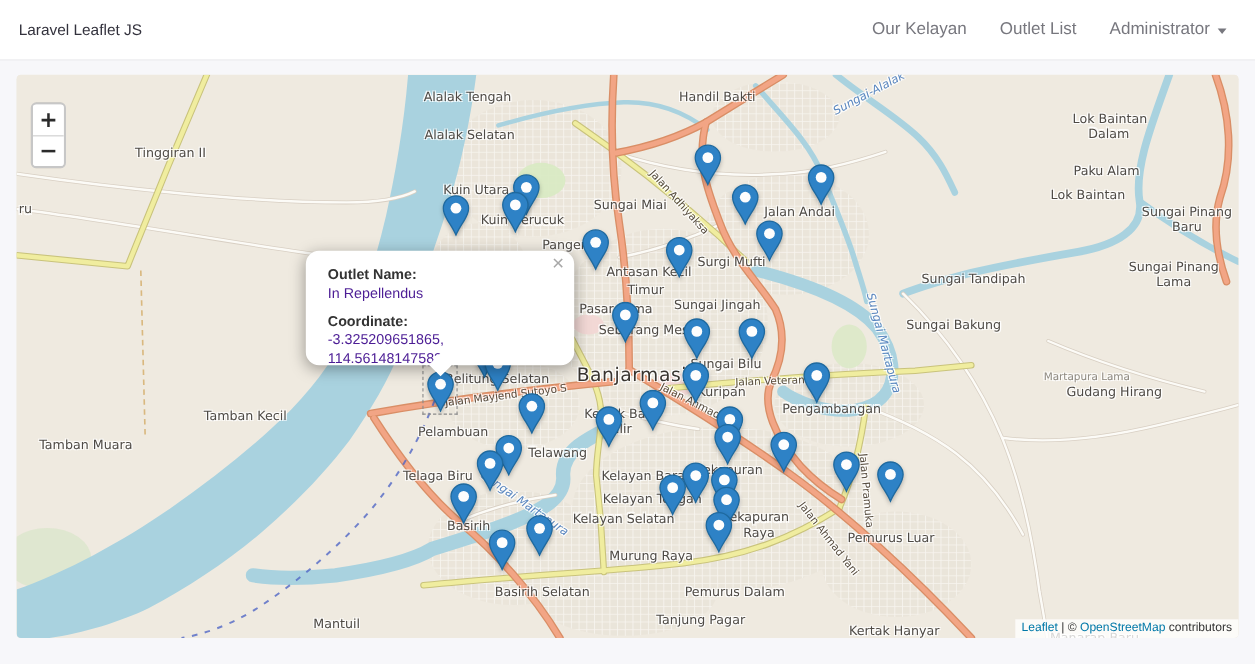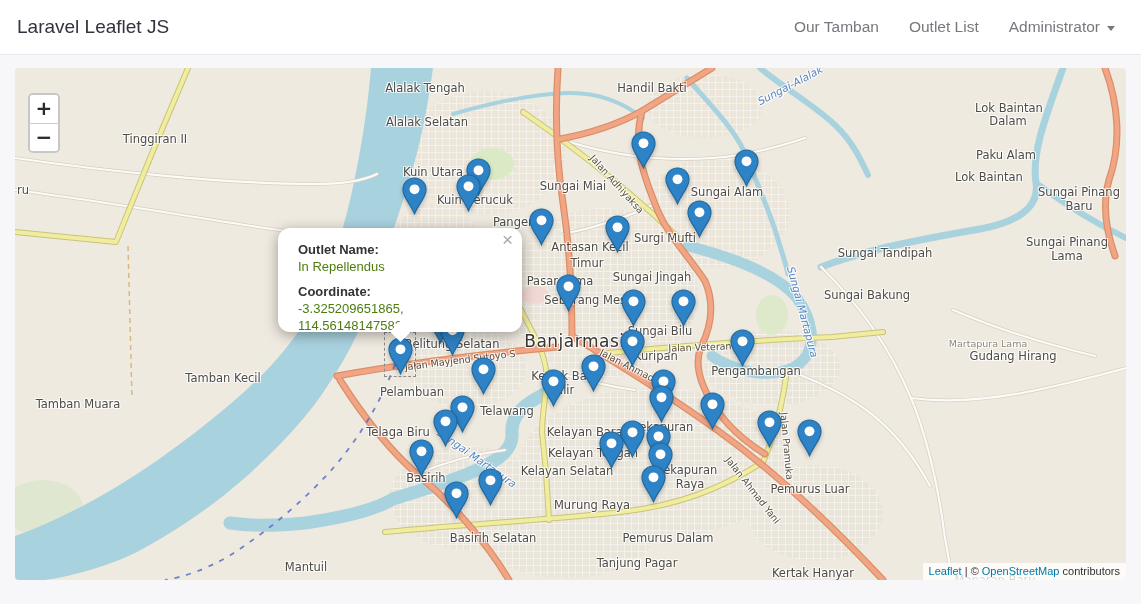--- a/index.html
+++ b/index.html
@@ -1,21 +1,21 @@
 <!DOCTYPE html>
 <html><head>
 <meta charset="utf-8">
 <style>
   * { margin:0; padding:0; box-sizing:border-box; }
   html,body { width:1141px; height:604px; background:#F7F7FA; font-family:"Liberation Sans", sans-serif; overflow:hidden; }
 
   
   .navbar { position:absolute; left:0; top:0; width:1141px; height:55px; background:#fff;
             border-bottom:1px solid #E8E8EC; display:flex; align-items:center; justify-content:space-between; z-index:50; }
-  .brand { font-size:19px; color:#33323D; padding-left:17px; cursor:pointer; }
+  .brand { font-size:14px; color:#33323D; padding-left:17px; cursor:pointer; }
   .nav-links { display:flex; align-items:center; gap:30px; padding-right:26px; }
   .nav-links a { font-size:15.5px; color:#77777E; text-decoration:none; cursor:pointer; display:flex; align-items:center; gap:7px; }
   .caret { width:0; height:0; border-left:4.5px solid transparent; border-right:4.5px solid transparent; border-top:5px solid #77777E; display:inline-block; margin-top:2px; }
 
   
   .map-card { position:absolute; left:15px; top:68px; width:1111px; height:512px; background:#EFEAE0;
               border-radius:4px; overflow:hidden; }
   .geo { position:absolute; left:0; top:0; }
 
   
@@ -34,42 +34,42 @@
   .focus-box { position:absolute; left:369px; top:264px; width:32px; height:45px;
                border:1px dashed #8a8a8a; z-index:11; }
 
   
   .popup { position:absolute; left:263px; top:160px; width:244px; height:104px; background:#fff;
            border-radius:12px; box-shadow:0 3px 14px rgba(0,0,0,.35); z-index:20;
            padding:13px 20px; color:#3C3C3C; font-size:13px; line-height:17px; }
   .popup::after { content:""; position:absolute; left:115px; bottom:-7px; width:15px; height:15px;
                   background:#fff; transform:rotate(45deg); }
   .p-title { font-weight:bold; color:#333; }
-  .p-val { margin-bottom:8px; color:#4d7c0f; }
+  .p-val { margin-bottom:8px; color:#4c1d95; }
   .p-close { position:absolute; top:3px; right:9px; font-size:19px; color:#A8A8A8; cursor:pointer; text-decoration:none; }
 
   
   .zoomctl { position:absolute; left:13px; top:25px; width:32px; border:2px solid rgba(0,0,0,.22);
              border-radius:5px; overflow:hidden; z-index:30; background:#fff; }
   .zoomctl a { display:block; width:100%; height:28px; background:#fff; color:#2b2b2b; text-align:center;
                font-size:20px; font-weight:bold; line-height:27px; text-decoration:none; cursor:pointer; font-family:"DejaVu Sans", sans-serif; }
   .zoomctl a.zout { border-top:1px solid #CCC; }
 
   
   .attrib { position:absolute; right:0; bottom:0; background:rgba(255,255,255,.78); padding:2px 6px 3px 6px;
             font-size:11px; color:#333; z-index:30; }
   .attrib a { color:#0078A8; text-decoration:none; cursor:pointer; }
 </style>
 </head>
 <body>
 
 <nav class="navbar">
   <div class="brand">Laravel Leaflet JS</div>
   <div class="nav-links">
-    <a>Our Tamban</a>
+    <a>Our Kelayan</a>
     <a>Outlet List</a>
     <a>
       <span>Administrator</span>
       <span class="caret"></span>
     </a>
   </div>
 </nav>
 
 <div class="map-card">
 
@@ -186,21 +186,21 @@
       <div class="map-label place" style="left: 637px; top: 20px; transform: translate(-50%, -50%);">Handil Bakti</div>
       <div class="map-label place" style="left: 412px; top: 54px; transform: translate(-50%, -50%);">Alalak Selatan</div>
       <div class="map-label place" style="left: 994px; top: 40px; transform: translate(-50%, -50%);">Lok Baintan</div>
       <div class="map-label place" style="left: 993px; top: 53px; transform: translate(-50%, -50%);">Dalam</div>
       <div class="map-label place" style="left: 140px; top: 71px; transform: translate(-50%, -50%);">Tinggiran II</div>
       <div class="map-label place" style="left: 991px; top: 87px; transform: translate(-50%, -50%);">Paku Alam</div>
       <div class="map-label place" style="left: 974px; top: 109px; transform: translate(-50%, -50%);">Lok Baintan</div>
       <div class="map-label place" style="left: 8px; top: 122px; transform: translate(-50%, -50%);">ru</div>
       <div class="map-label place" style="left: 418px; top: 104px; transform: translate(-50%, -50%);">Kuin Utara</div>
       <div class="map-label place" style="left: 558px; top: 118px; transform: translate(-50%, -50%);">Sungai Miai</div>
-      <div class="map-label place" style="left: 712px; top: 124px; transform: translate(-50%, -50%);">Sungai Alam</div>
+      <div class="map-label place" style="left: 712px; top: 124px; transform: translate(-50%, -50%);">Jalan Andai</div>
       <div class="map-label place" style="left: 1064px; top: 124px; transform: translate(-50%, -50%);">Sungai Pinang</div>
       <div class="map-label place" style="left: 1064px; top: 138px; transform: translate(-50%, -50%);">Baru</div>
       <div class="map-label place" style="left: 460px; top: 132px; transform: translate(-50%, -50%);">Kuin Cerucuk</div>
       <div class="map-label place" style="left: 505px; top: 154px; transform: translate(-50%, -50%);">Pangeran</div>
       <div class="map-label place" style="left: 650px; top: 170px; transform: translate(-50%, -50%);">Surgi Mufti</div>
       <div class="map-label place" style="left: 575px; top: 179px; transform: translate(-50%, -50%);">Antasan Kecil</div>
       <div class="map-label place" style="left: 572px; top: 195px; transform: translate(-50%, -50%);">Timur</div>
       <div class="map-label place" style="left: 870px; top: 185px; transform: translate(-50%, -50%);">Sungai Tandipah</div>
       <div class="map-label place" style="left: 1052px; top: 174px; transform: translate(-50%, -50%);">Sungai Pinang</div>
       <div class="map-label place" style="left: 1052px; top: 188px; transform: translate(-50%, -50%);">Lama</div>

